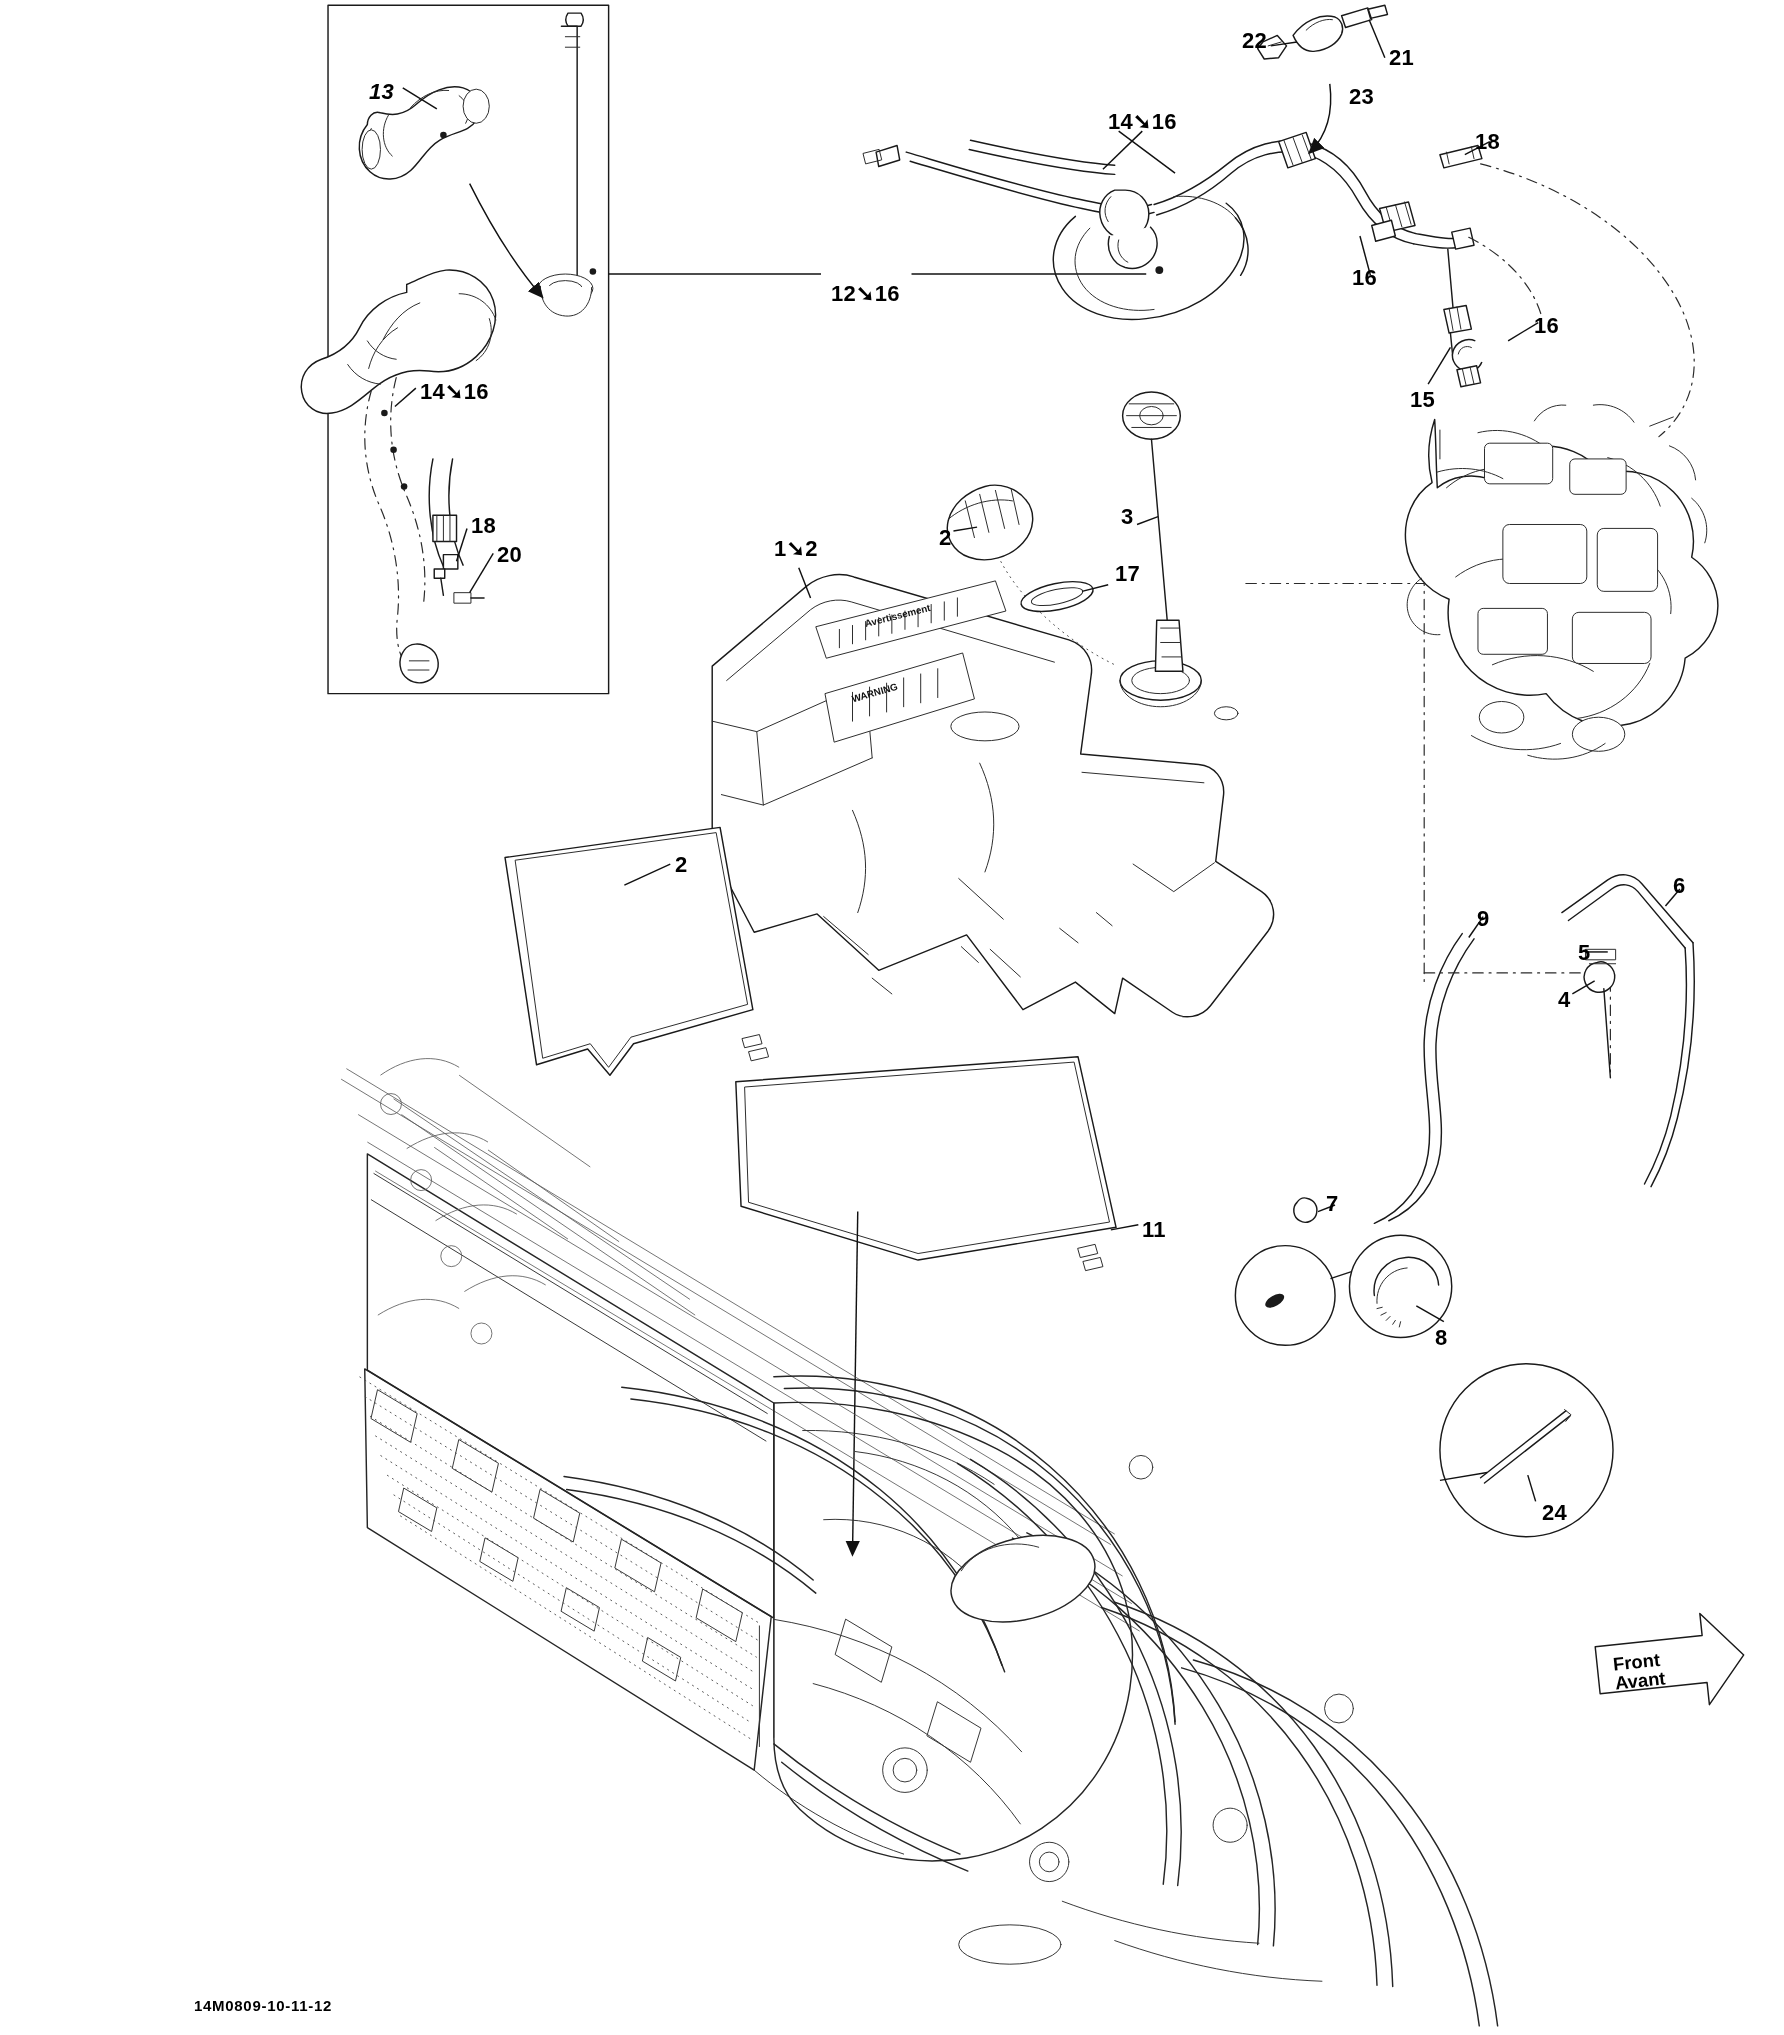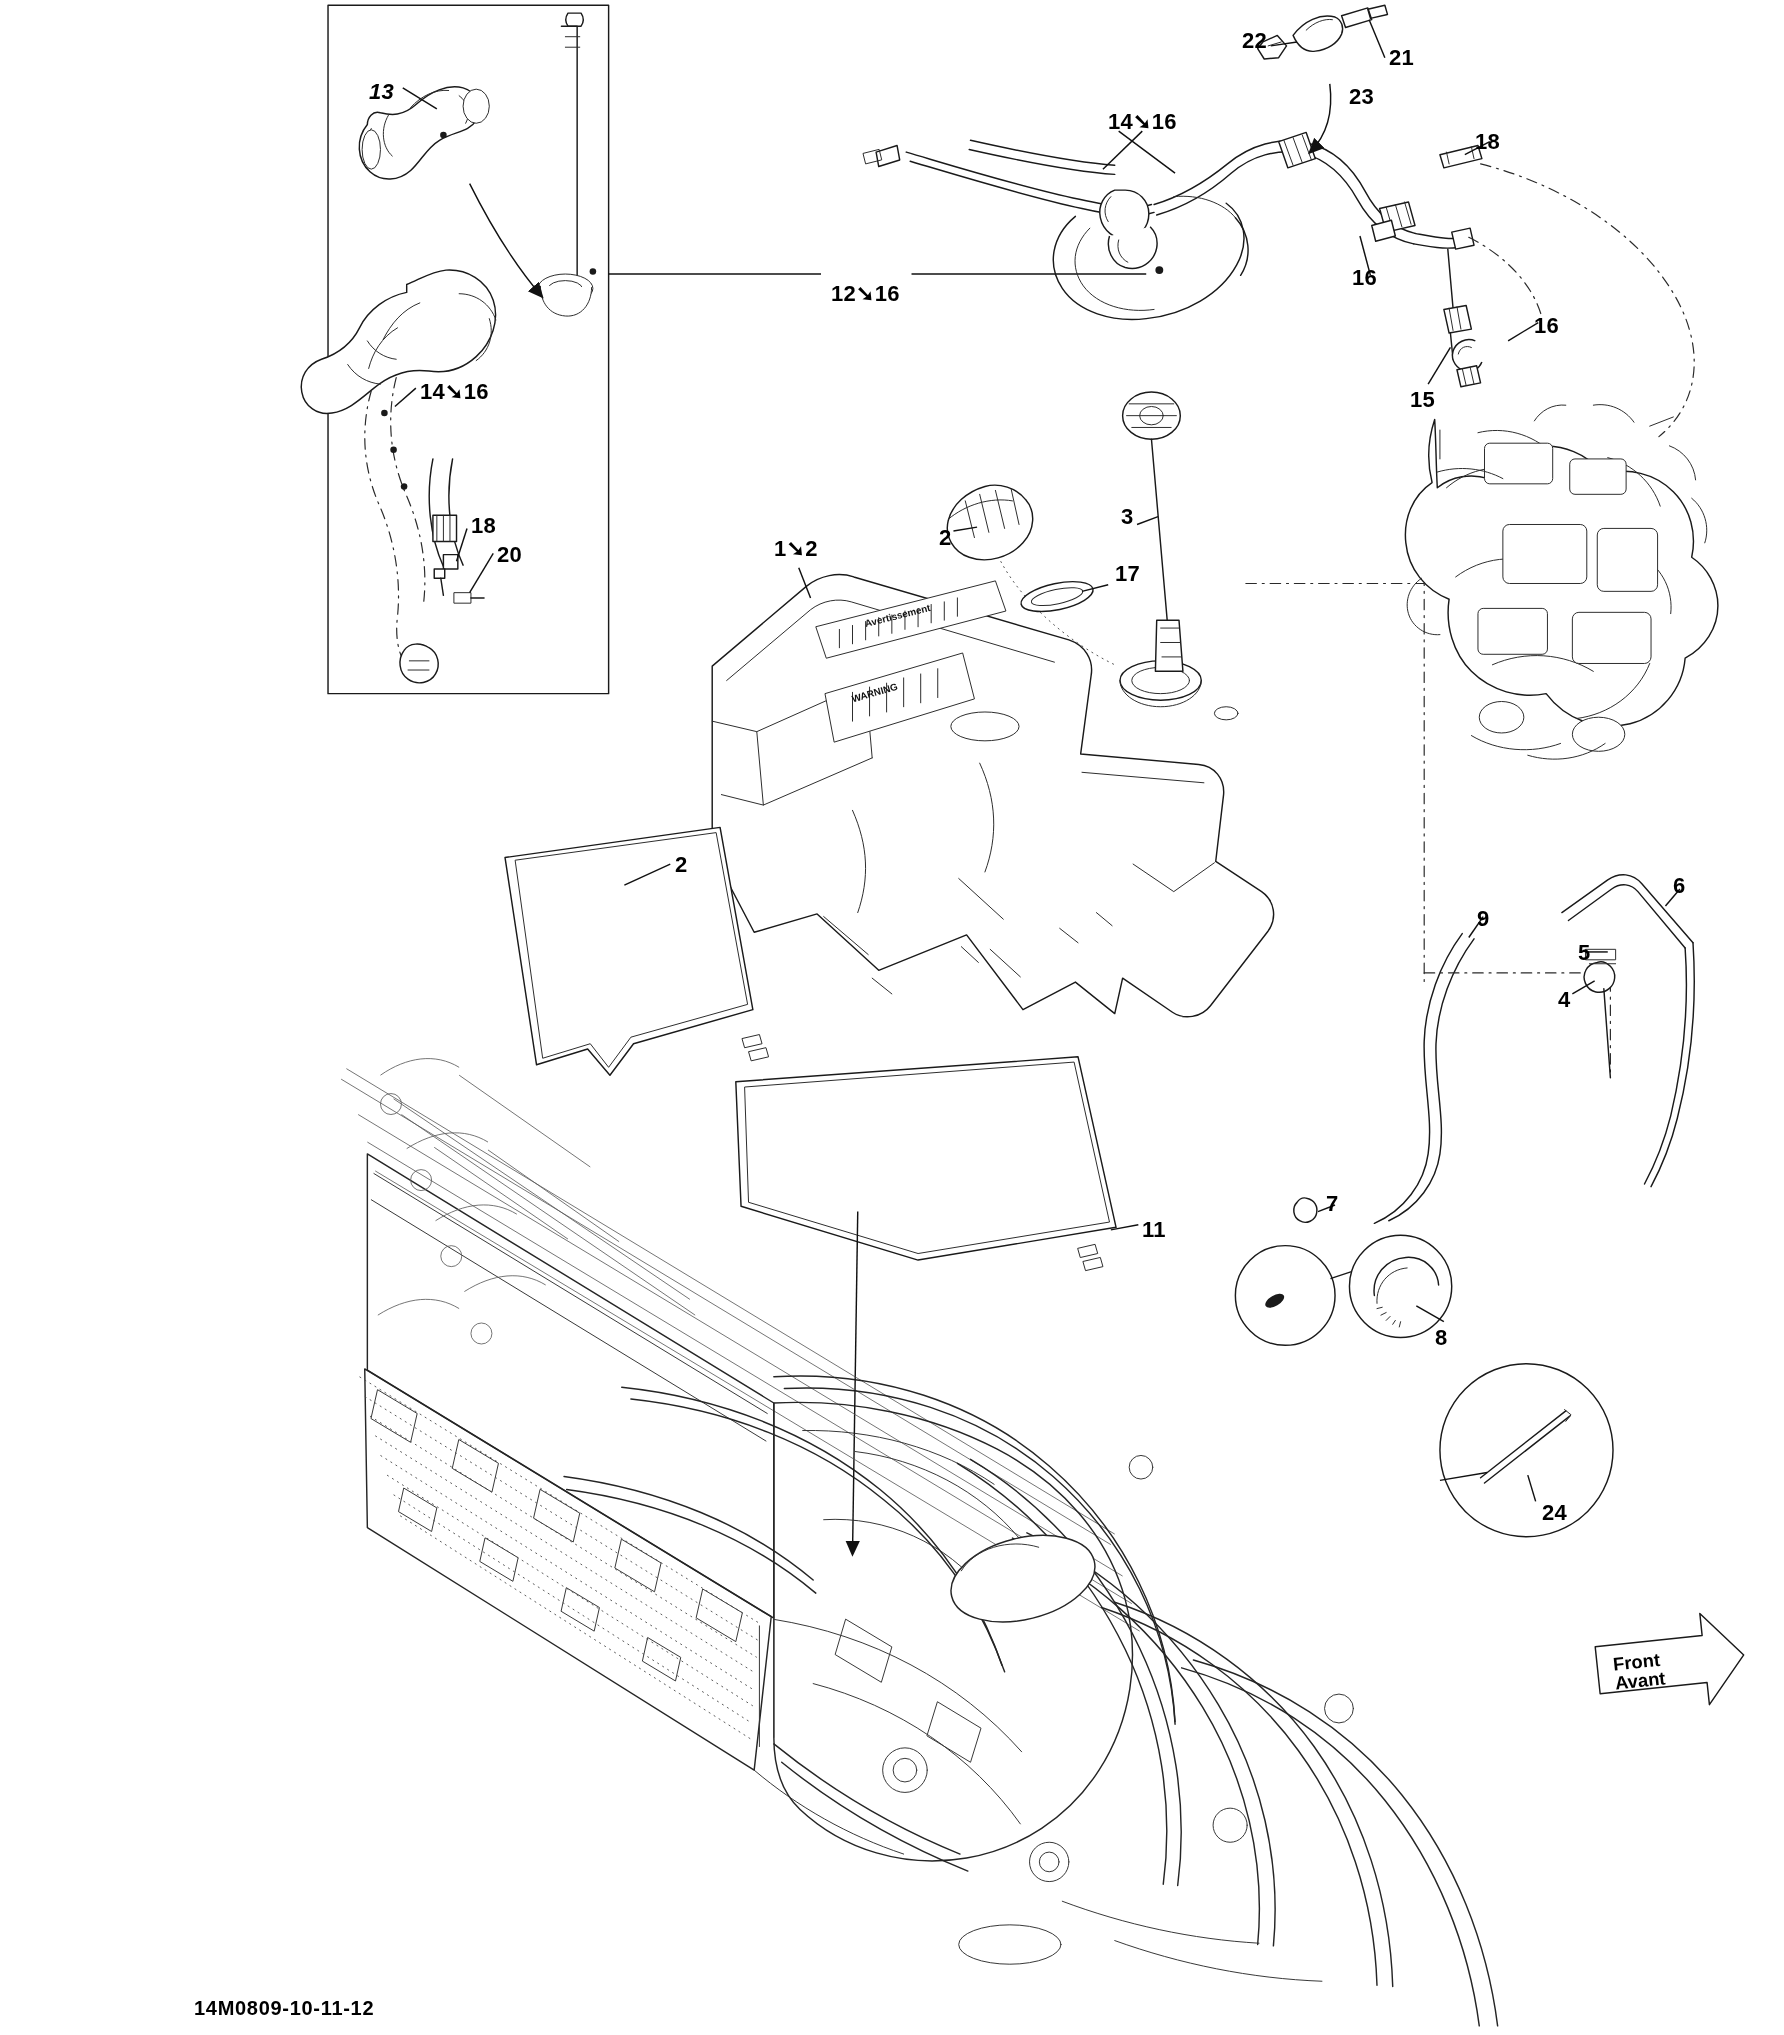--- a/index.html
+++ b/index.html
@@ -33,21 +33,21 @@
     font-size: 22px;
     font-weight: 700;
     color: #000;
     white-space: nowrap;
     letter-spacing: 0.3px;
   }
   .partno {
     position: absolute;
     left: 194px;
     top: 1997px;
-    font-size: 20px;
+    font-size: 15px;
     font-weight: 700;
     letter-spacing: 0.7px;
   }
   .front-label {
     position: absolute;
     left: 1614px;
     top: 1652px;
     font-size: 18.4px;
     font-weight: 700;
     line-height: 1.05;

